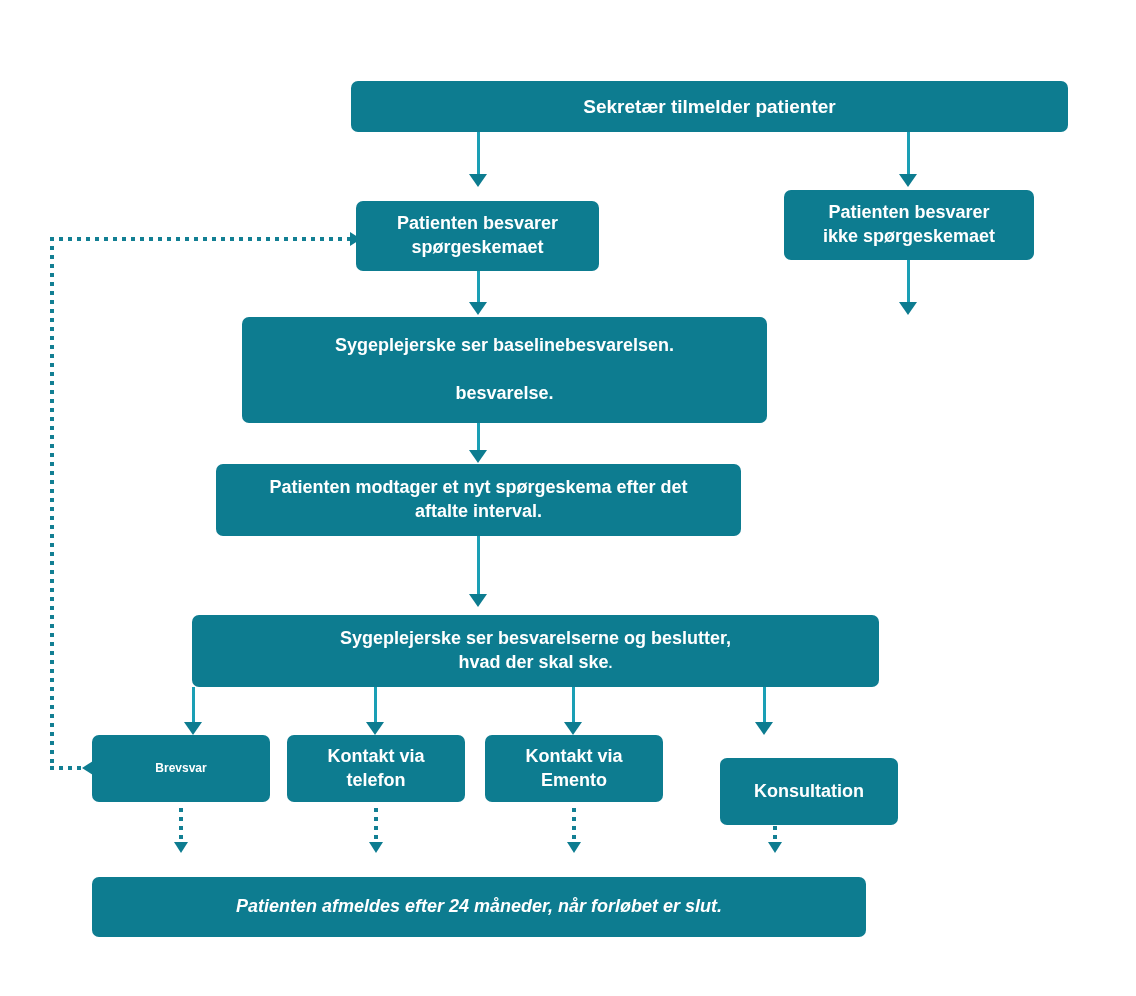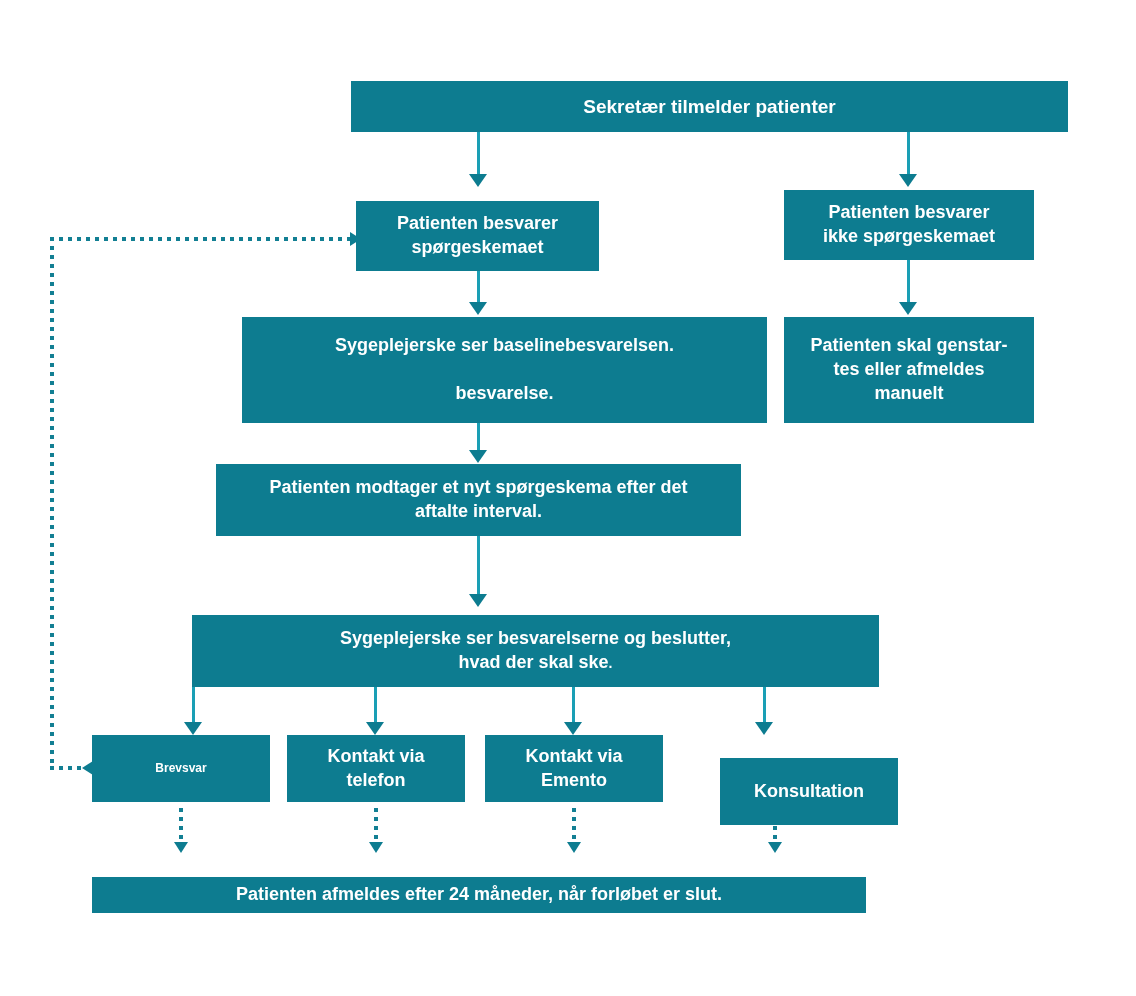--- a/index.html
+++ b/index.html
@@ -24,20 +24,21 @@
     color: #ffffff;
     display: flex;
     align-items: center;
     justify-content: center;
     text-align: center;
     font-weight: bold;
     line-height: 1.32;
     box-sizing: border-box;
     padding: 4px 8px;
     z-index: 3;
+    border-radius: 7px;
   }
   .node span.lbl {
     display: block;
     width: 100%;
   }
 
   
   .vline {
     position: absolute;
     background: #1a9fb5;
@@ -131,27 +132,20 @@
   <div class="arrowhead-down" style="left:899px; top:302px;"></div>
 
   <div class="node" style="left:216px; top:317px; width:525px; height:106px; font-size:18px;margin-left:26px;">
     <span class="lbl">
       <span>Sygeplejerske ser baselinebesvarelsen.</span><br>
       <br>
       <span>besvarelse.</span>
     </span>
   </div>
 
-  <div class="node" style="left:784px; top:317px; width:250px; height:106px; font-size:18px;">
-    <span class="lbl">
-      <span>Patienten skal genstar-</span><br>
-      <span>tes eller afmeldes</span><br>
-      <span>manuelt</span>
-    </span>
-  </div>
 
   <div class="vline" style="left:477px; top:423px; height:33px;"></div>
   <div class="arrowhead-down" style="left:469px; top:450px;"></div>
 
   <div class="node" style="left:216px; top:464px; width:525px; height:72px; font-size:18px;">
     <span class="lbl">
       <span>Patienten modtager et nyt spørgeskema efter det</span><br>
       <span>aftalte interval.</span>
     </span>
   </div>
@@ -205,21 +199,21 @@
 
   <div class="dotline-v" style="left:374px; top:808px; height:35px;"></div>
   <div class="arrowhead-down small" style="left:369px; top:842px;"></div>
 
   <div class="dotline-v" style="left:572px; top:808px; height:35px;"></div>
   <div class="arrowhead-down small" style="left:567px; top:842px;"></div>
 
   <div class="dotline-v" style="left:773px; top:808px; height:35px;"></div>
   <div class="arrowhead-down small" style="left:768px; top:842px;"></div>
 
-  <div class="node" style="left:92px; top:877px; width:774px; height:36px; font-size:18px;">
+  <div class="node" style="left:92px; top:877px; width:774px; height:60px; font-size:18px;font-style:italic;">
     <span class="lbl">Patienten afmeldes efter 24 måneder, når forløbet er slut.</span>
   </div>
 
   <div class="dotline-h" style="left:50px; top:766px; width:42px;"></div>
 
   <div class="dotline-v" style="left:50px; top:237px; height:531px;"></div>
 
   <div class="dotline-h" style="left:50px; top:237px; width:306px;"></div>
 
   <div class="arrowhead-right" style="left:350px; top:232px;"></div>

